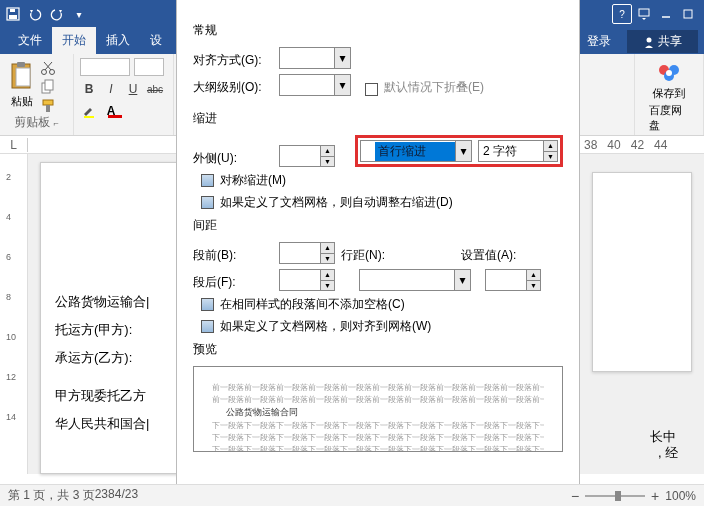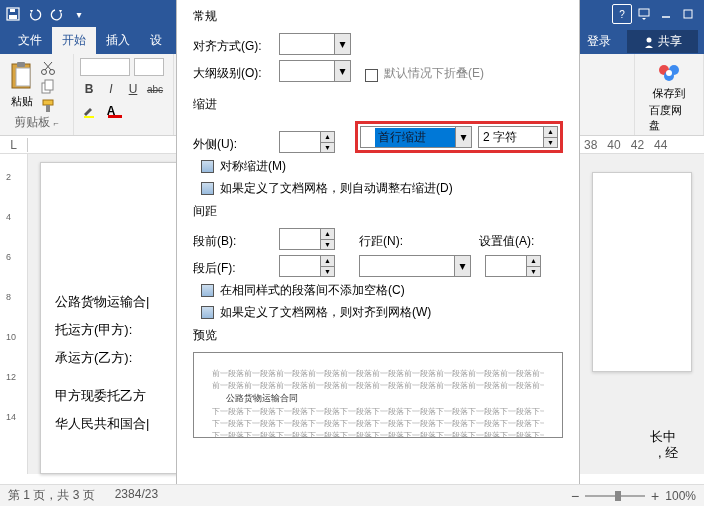--- a/index.html
+++ b/index.html
@@ -23,21 +23,21 @@
 .fontrow{display:flex;gap:4px;align-items:center}
 .fontbtn{width:18px;height:18px;display:flex;align-items:center;justify-content:center;font-size:12px;color:#444}
 .save-cloud{display:flex;flex-direction:column;align-items:center;gap:2px;padding:4px 8px}
 .ruler{height:18px;background:#fff;border-bottom:1px solid #ddd;position:relative;font-size:9px;color:#666;display:flex;align-items:center}
 .rulerL{width:28px;text-align:center;border-right:1px solid #ccc}
 .doc-area{display:flex;height:320px;background:#f0f0f0}
 .vruler{width:28px;background:#fff;border-right:1px solid #ddd;position:relative}
 .vtick{position:absolute;left:6px;font-size:9px;color:#666}
 .page{background:#fff;margin:8px 0 0 12px;width:150px;min-height:300px;padding:40px 14px 14px 14px;border:1px solid #ccc;box-shadow:0 1px 3px rgba(0,0,0,.2)}
 .docline{font-size:13px;color:#000;margin:10px 0;white-space:nowrap;overflow:hidden}
-.dialog{position:absolute;left:176px;top:0;width:404px;height:506px;background:#fff;border-left:1px solid #bbb;border-right:1px solid #bbb;padding:2px 16px;overflow:hidden}
+.dialog{position:absolute;left:176px;top:0;width:404px;height:506px;background:#fff;border-left:1px solid #bbb;border-right:1px solid #bbb;padding:16px 16px;overflow:hidden}
 .section-title{font-size:12px;color:#000;margin:6px 0 8px 0}
 .fieldrow{display:flex;align-items:flex-end;margin:5px 0;gap:6px}
 .flabel{width:80px;color:#000}
 .flabel2{width:72px;color:#000}
 .dropdown{border:1px solid #888;height:22px;width:72px;background:#fff;display:flex;align-items:center;position:relative}
 .dropdown.wide{width:112px}
 .dropbtn{width:16px;height:20px;background:#e8e8e8;border-left:1px solid #888;position:absolute;right:0;display:flex;align-items:center;justify-content:center}
 .spinner{border:1px solid #888;height:22px;width:56px;background:#fff;display:flex;align-items:center;position:relative;padding-left:4px}
 .spinbtns{position:absolute;right:0;width:14px;height:20px;display:flex;flex-direction:column}
 .spinup,.spindown{flex:1;background:#e8e8e8;border-left:1px solid #888;display:flex;align-items:center;justify-content:center;font-size:7px}
@@ -287,21 +287,21 @@
 
   <div class="section-title">间距</div>
   <div class="fieldrow">
     <span class="flabel">段前(B):</span>
     <div class="spinner">
         <div class="spinbtns">
           <div class="spinup">▲</div>
           <div class="spindown">▼</div>
         </div>
       </div>
-    <span class="flabel2" style="margin-left:18px">行距(N):</span>
+    <span class="flabel2" style="">行距(N):</span>
     <span class="flabel2" style="margin-left:42px;width:auto">设置值(A):</span>
   </div>
   <div class="fieldrow">
     <span class="flabel">段后(F):</span>
     <div class="spinner">
         <div class="spinbtns">
           <div class="spinup">▲</div>
           <div class="spindown">▼</div>
         </div>
       </div>
@@ -329,21 +329,21 @@
     <div class="pv-line">前一段落前一段落前一段落前一段落前一段落前一段落前一段落前一段落前一段落前一段落前一段落</div>
     <div class="pv-line">前一段落前一段落前一段落前一段落前一段落前一段落前一段落前一段落前一段落前一段落前一段落</div>
     <div class="pv-line pv-bold" style="margin-left:14px">公路货物运输合同</div>
     <div class="pv-line">下一段落下一段落下一段落下一段落下一段落下一段落下一段落下一段落下一段落下一段落下一段落下一段落下一段落下一段落下一段落下一段落下一段落下一段落下一段落下一段落下一段落</div>
     <div class="pv-line">下一段落下一段落下一段落下一段落下一段落下一段落下一段落下一段落下一段落下一段落下一段落下一段落下一段落下一段落下一段落下一段落下一段落下一段落下一段落下一段落下一段落</div>
     <div class="pv-line">下一段落下一段落下一段落下一段落下一段落下一段落下一段落下一段落下一段落下一段落下一段落下一段落下一段落下一段落下一段落下一段落下一段落下一段落下一段落下一段落下一段落</div>
   </div>
 </div>
 
 <div class="statusbar">
-  <div style="display:flex;gap:20px">
+  <div style="display:flex;gap:0">
     <span>第 1 页，共 3 页</span>
     <span>2384/23</span>
   </div>
   <div class="zoom">
     <span style="font-size:14px">−</span>
     <div class="zline">
         <div style="position:absolute;left:30px;top:-4px;width:6px;height:10px;background:#888"></div>
       </div>
     <span style="font-size:14px">+</span>
     <span>100%</span>

